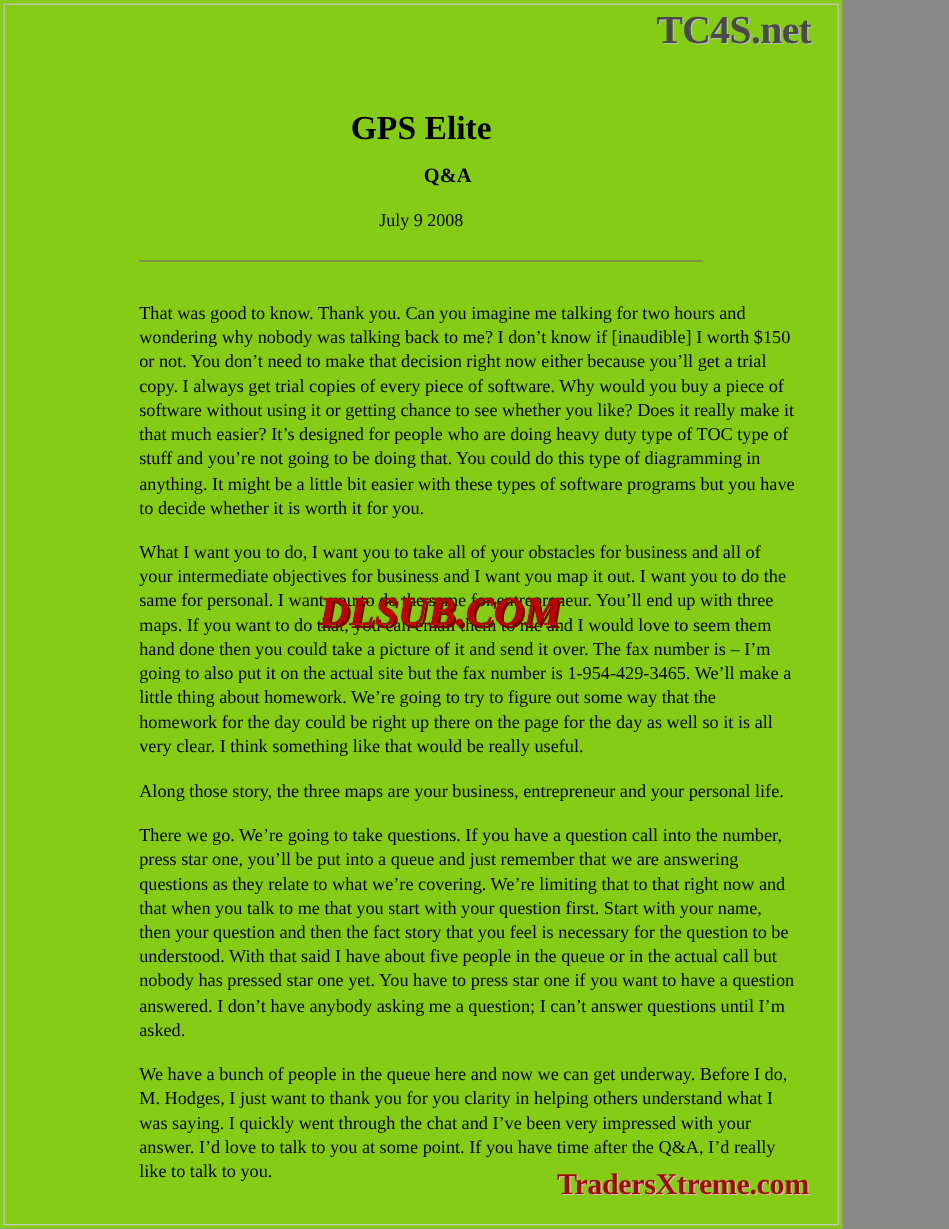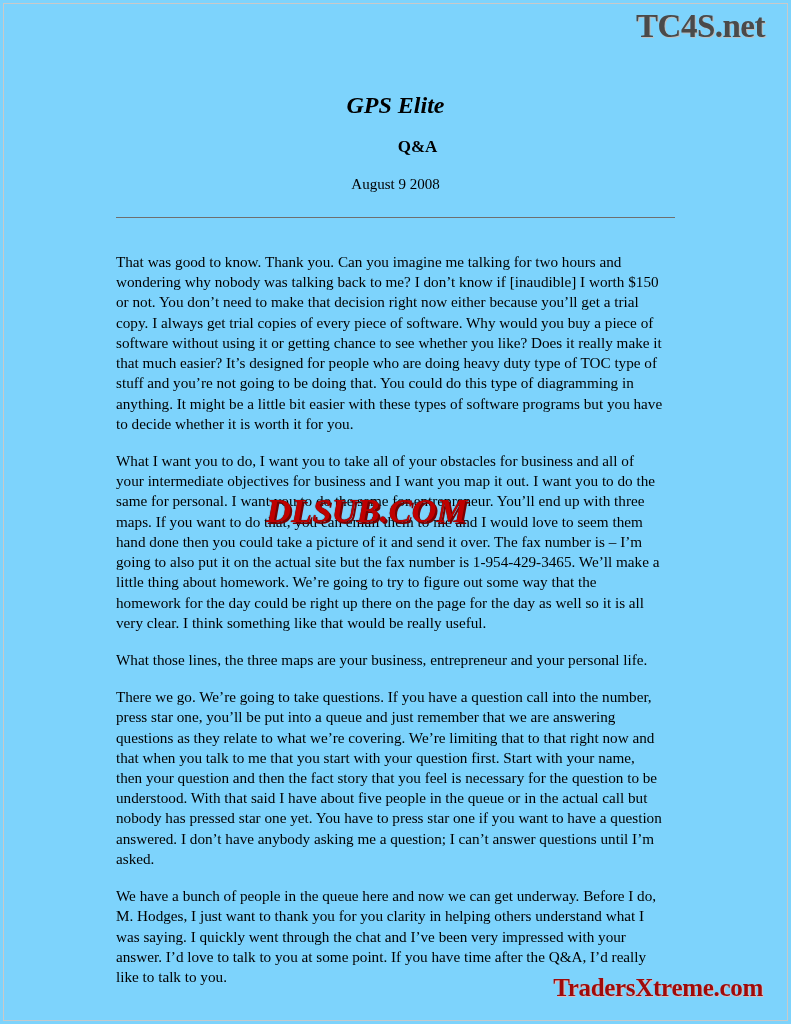--- a/index.html
+++ b/index.html
@@ -2,23 +2,23 @@
 <html><head>
 <meta charset="utf-8">
 <style>
   html, body {
     margin: 0;
     padding: 0;
     background: #888;
   }
   .page {
     position: relative;
-    width: 791px;
+    width: 702px;
     height: 1024px;
-    background: #7dd3fc;
+    background: #84cc16;
     overflow: hidden;
     font-family: "Liberation Serif", serif;
     color: #000000;
   }
   .page-border {
     position: absolute;
     left: 3px;
     top: 3px;
     right: 3px;
     bottom: 3px;
@@ -61,23 +61,22 @@
     text-shadow: 2px 2px 0 #7a0000, 0 0 1px #000;
     transform: scaleX(1.02);
     z-index: 5;
   }
   .doc-title {
     position: absolute;
     left: 0;
     right: 0;
     top: 92px;
     text-align: center;
-    font-size: 24px;
+    font-size: 28px;
     font-weight: bold;
-    font-style: italic;
   }
   .doc-subtitle {
     position: absolute;
     left: 0;
     right: 0;
     top: 137px;
     text-align: center;
     font-size: 17px;
     font-weight: bold;
     padding-left: 44px;
@@ -114,28 +113,28 @@
 </head>
 <body>
 
 <div class="page">
   <div class="page-border"></div>
 
   <div class="wm-top">TC4S.net</div>
 
   <div class="doc-title">GPS Elite</div>
   <div class="doc-subtitle">Q&amp;A</div>
-  <div class="doc-date">August 9 2008</div>
+  <div class="doc-date">July 9 2008</div>
 
   <div class="hr"></div>
 
   <div class="body-text">
     <p>That was good to know. Thank you. Can you imagine me talking for two hours and wondering why nobody was talking back to me? I don’t know if [inaudible] I worth $150 or not. You don’t need to make that decision right now either because you’ll get a trial copy. I always get trial copies of every piece of software. Why would you buy a piece of software without using it or getting chance to see whether you like? Does it really make it that much easier? It’s designed for people who are doing heavy duty type of TOC type of stuff and you’re not going to be doing that. You could do this type of diagramming in anything. It might be a little bit easier with these types of software programs but you have to decide whether it is worth it for you.</p>
     <p>What I want you to do, I want you to take all of your obstacles for business and all of your intermediate objectives for business and I want you map it out. I want you to do the same for personal. I want you to do the same for entrepreneur. You’ll end up with three maps. If you want to do that, you can email them to me and I would love to seem them hand done then you could take a picture of it and send it over. The fax number is – I’m going to also put it on the actual site but the fax number is 1-954-429-3465. We’ll make a little thing about homework. We’re going to try to figure out some way that the homework for the day could be right up there on the page for the day as well so it is all very clear. I think something like that would be really useful.</p>
-    <p>What those lines, the three maps are your business, entrepreneur and your personal life.</p>
+    <p>Along those story, the three maps are your business, entrepreneur and your personal life.</p>
     <p>There we go. We’re going to take questions. If you have a question call into the number, press star one, you’ll be put into a queue and just remember that we are answering questions as they relate to what we’re covering. We’re limiting that to that right now and that when you talk to me that you start with your question first. Start with your name, then your question and then the fact story that you feel is necessary for the question to be understood. With that said I have about five people in the queue or in the actual call but nobody has pressed star one yet. You have to press star one if you want to have a question answered. I don’t have anybody asking me a question; I can’t answer questions until I’m asked.</p>
     <p>We have a bunch of people in the queue here and now we can get underway. Before I do, M. Hodges, I just want to thank you for you clarity in helping others understand what I was saying. I quickly went through the chat and I’ve been very impressed with your answer. I’d love to talk to you at some point. If you have time after the Q&amp;A, I’d really like to talk to you.</p>
   </div>
 
   <div class="wm-center">DLSUB.COM</div>
 
   <div class="wm-bottom">TradersXtreme.com</div>
 </div>
 
 </body></html>

